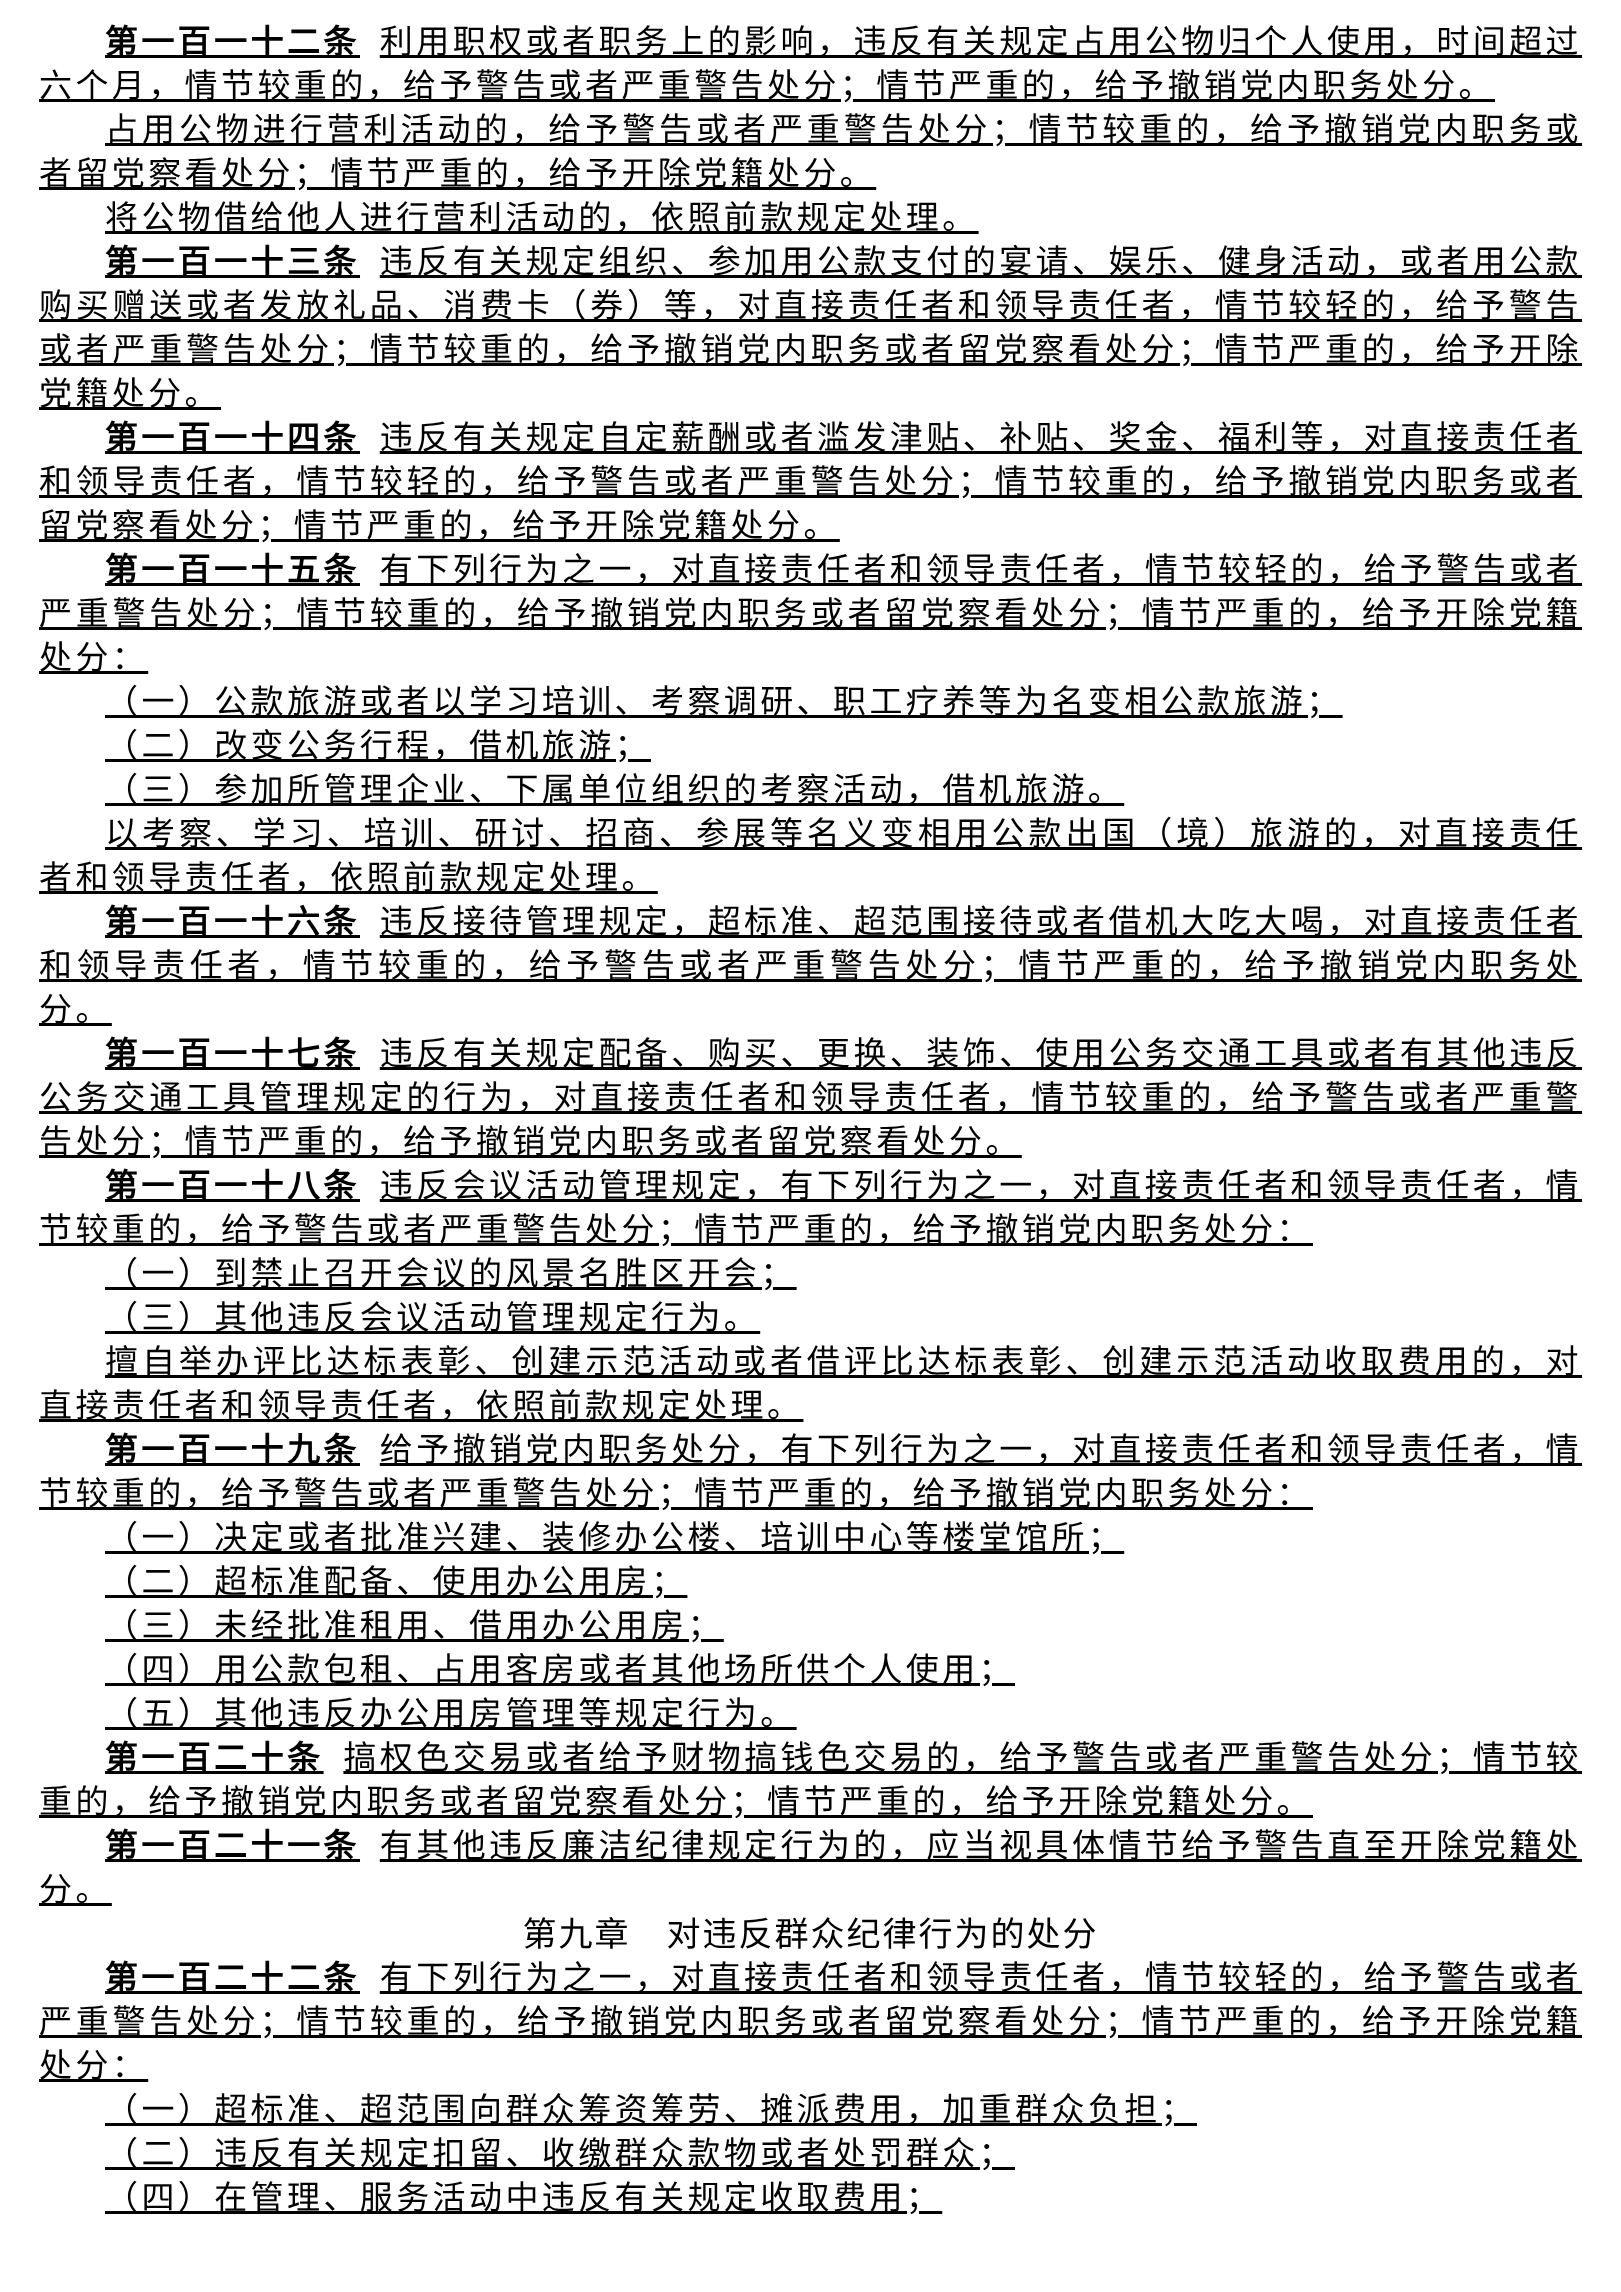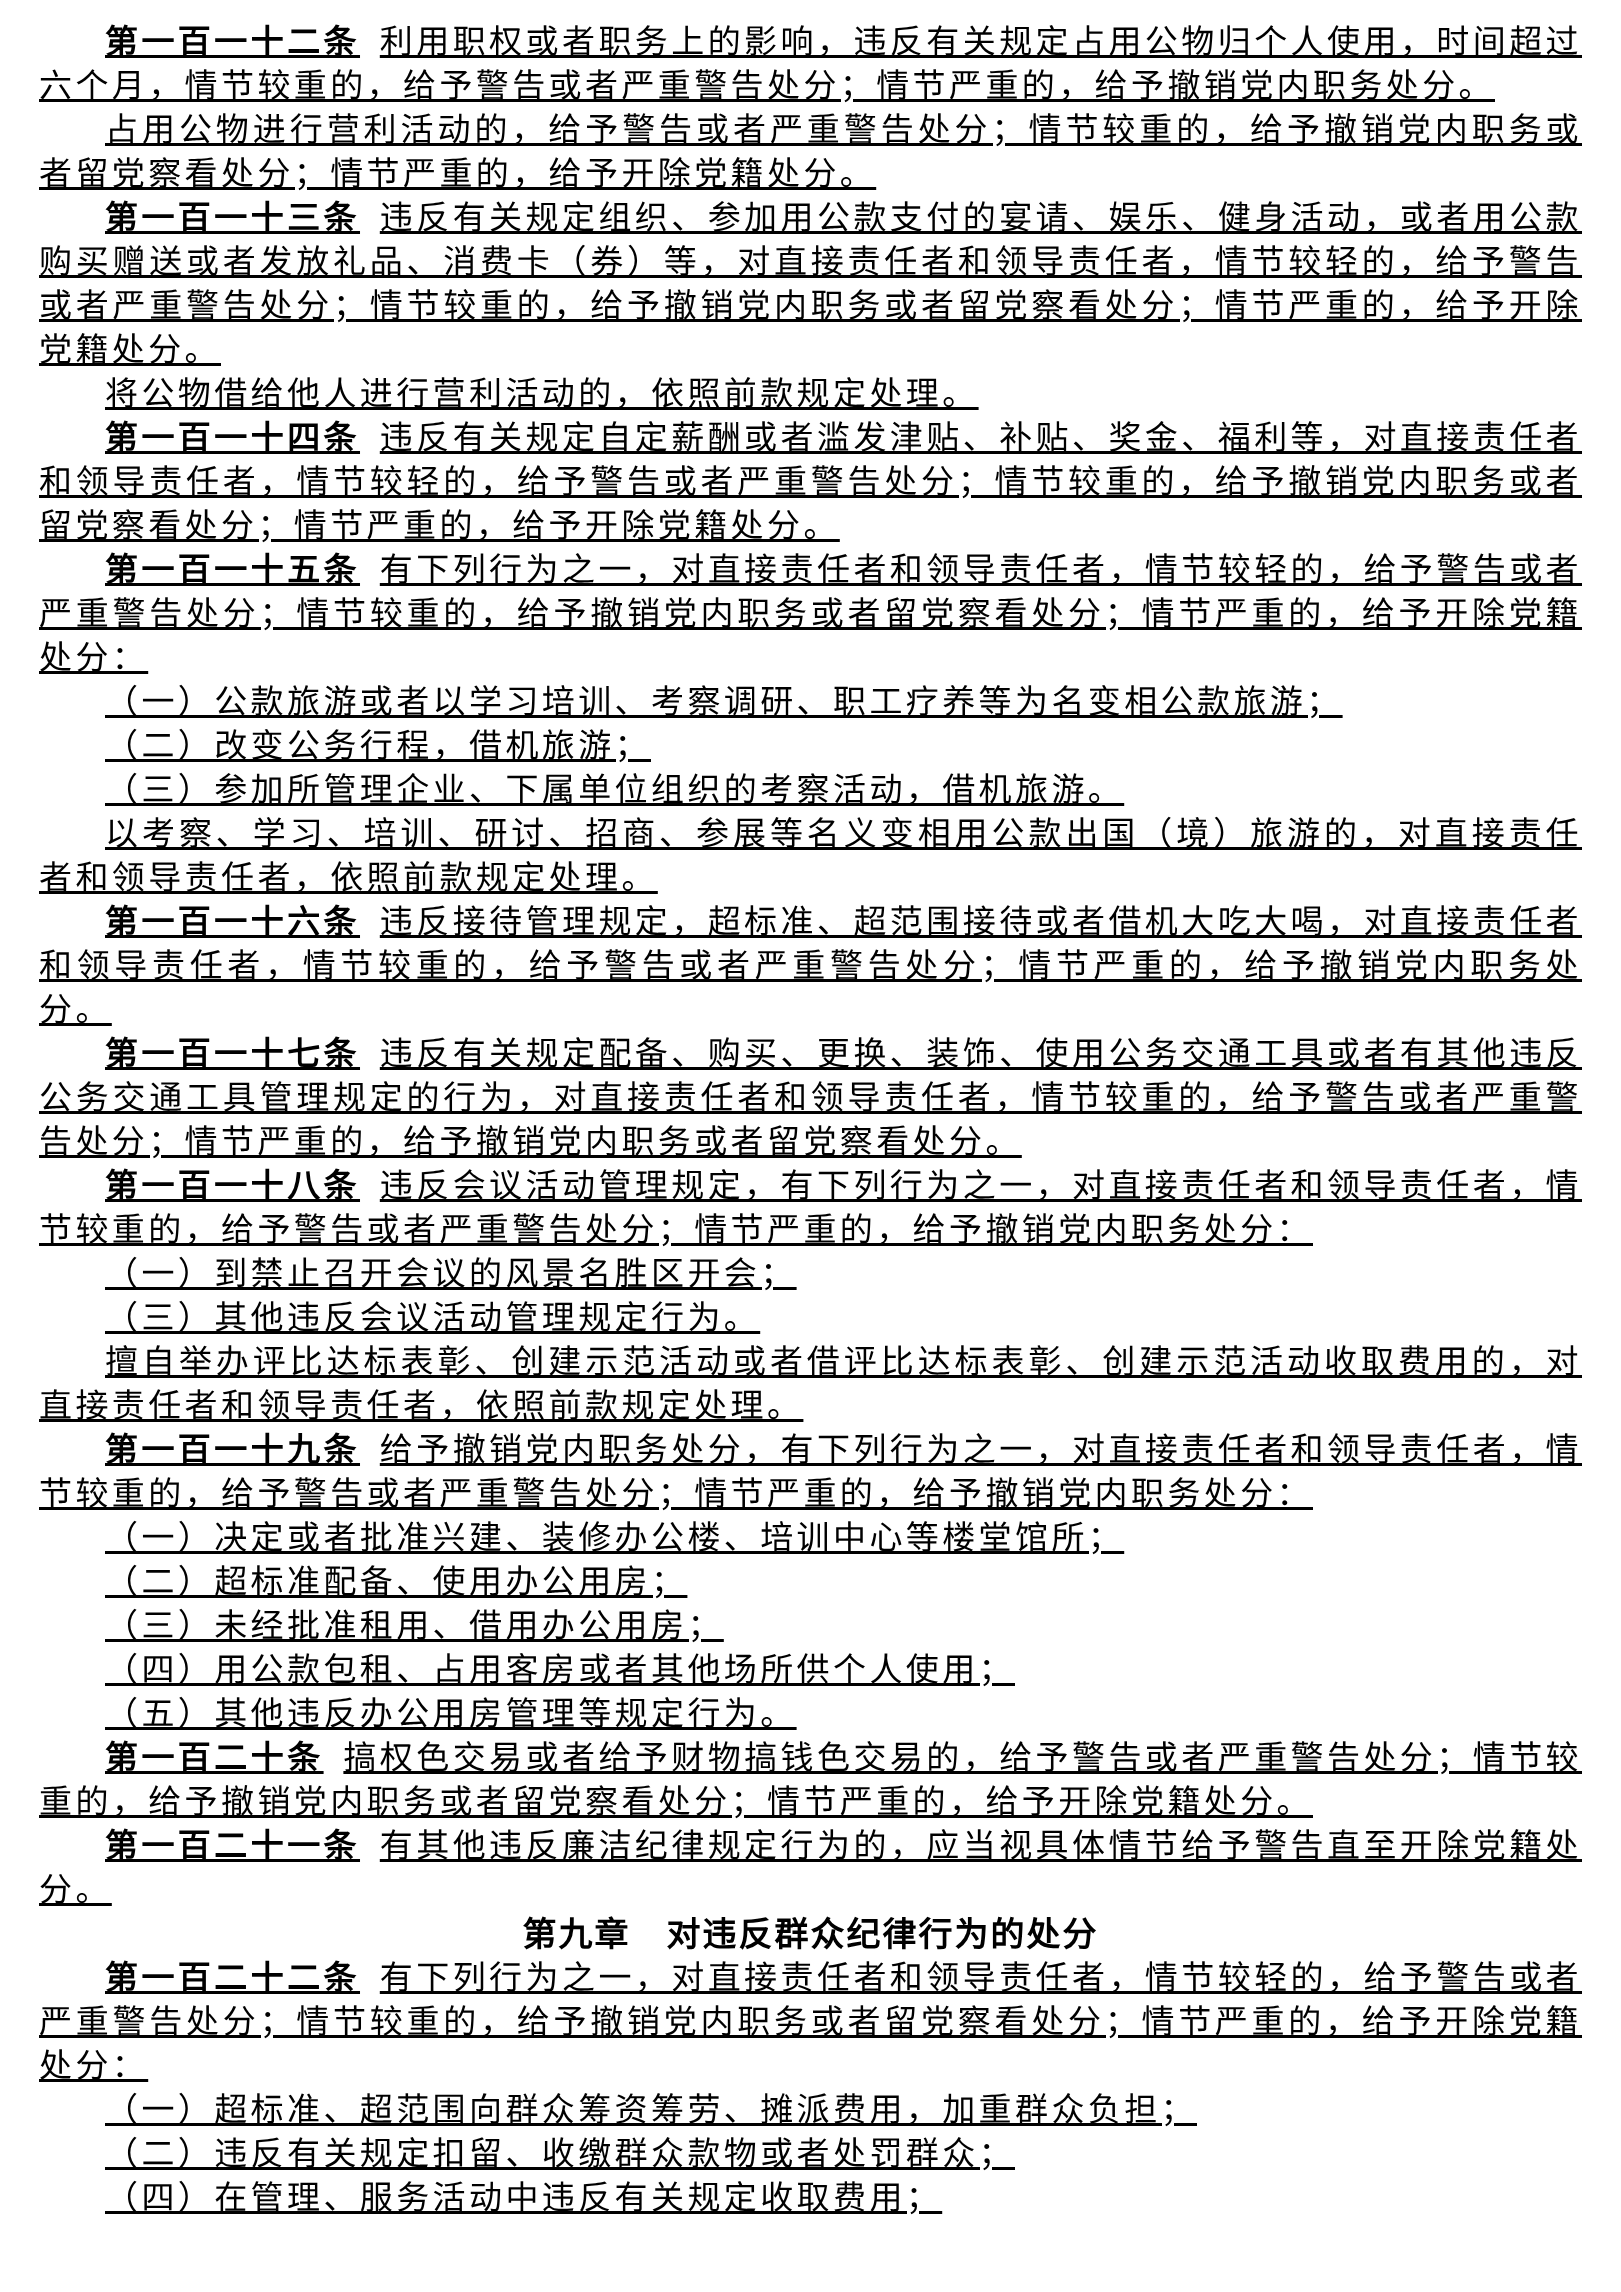--- a/index.html
+++ b/index.html
@@ -33,37 +33,37 @@
     font-family: "Liberation Sans", "DejaVu Sans", sans-serif;
     font-weight: 700;
     margin-right: 0.6em;
   }
   h2.chapter {
     margin: 0;
     font-size: 34px;
     line-height: 44px;
     text-align: center;
     text-indent: 0;
-    font-weight: 700;
+    font-weight: 400;
     font-family: "Liberation Sans", "DejaVu Sans", sans-serif;
     letter-spacing: 2px;
   }
 </style>
 </head>
 <body>
 
 <div class="doc">
 
   <p class="blk"><strong class="lead">第一百一十二条</strong><span>利用职权或者职务上的影响，违反有关规定占用公物归个人使用，时间超过六个月，情节较重的，给予警告或者严重警告处分；情节严重的，给予撤销党内职务处分。</span></p>
 
   <p class="blk"><span>占用公物进行营利活动的，给予警告或者严重警告处分；情节较重的，给予撤销党内职务或者留党察看处分；情节严重的，给予开除党籍处分。</span></p>
 
+  <p class="blk"><span>将公物借给他人进行营利活动的，依照前款规定处理。</span></p>
+
   <p class="blk"><strong class="lead">第一百一十三条</strong><span>违反有关规定组织、参加用公款支付的宴请、娱乐、健身活动，或者用公款购买赠送或者发放礼品、消费卡（券）等，对直接责任者和领导责任者，情节较轻的，给予警告或者严重警告处分；情节较重的，给予撤销党内职务或者留党察看处分；情节严重的，给予开除党籍处分。</span></p>
-
-  <p class="blk"><span>将公物借给他人进行营利活动的，依照前款规定处理。</span></p>
 
   <p class="blk"><strong class="lead">第一百一十四条</strong><span>违反有关规定自定薪酬或者滥发津贴、补贴、奖金、福利等，对直接责任者和领导责任者，情节较轻的，给予警告或者严重警告处分；情节较重的，给予撤销党内职务或者留党察看处分；情节严重的，给予开除党籍处分。</span></p>
 
   <p class="blk"><strong class="lead">第一百一十五条</strong><span>有下列行为之一，对直接责任者和领导责任者，情节较轻的，给予警告或者严重警告处分；情节较重的，给予撤销党内职务或者留党察看处分；情节严重的，给予开除党籍处分：</span></p>
 
   <p class="blk"><span>（一）公款旅游或者以学习培训、考察调研、职工疗养等为名变相公款旅游；</span></p>
 
   <p class="blk"><span>（二）改变公务行程，借机旅游；</span></p>
 
   <p class="blk"><span>（三）参加所管理企业、下属单位组织的考察活动，借机旅游。</span></p>

